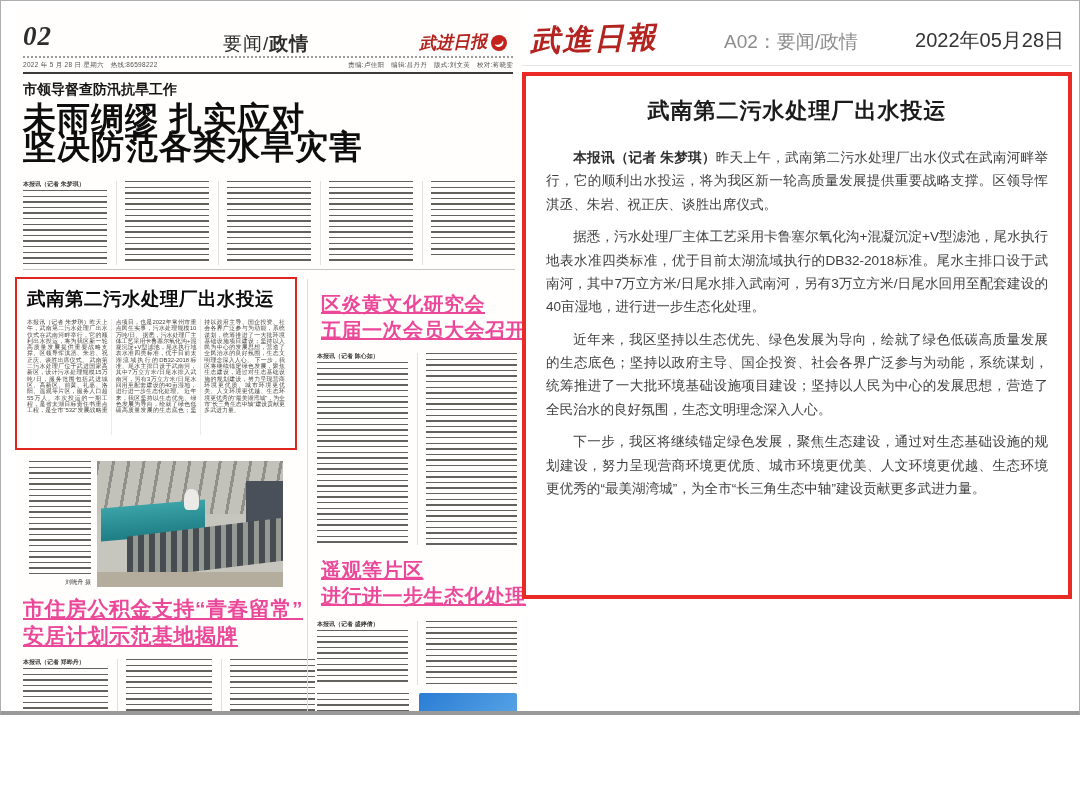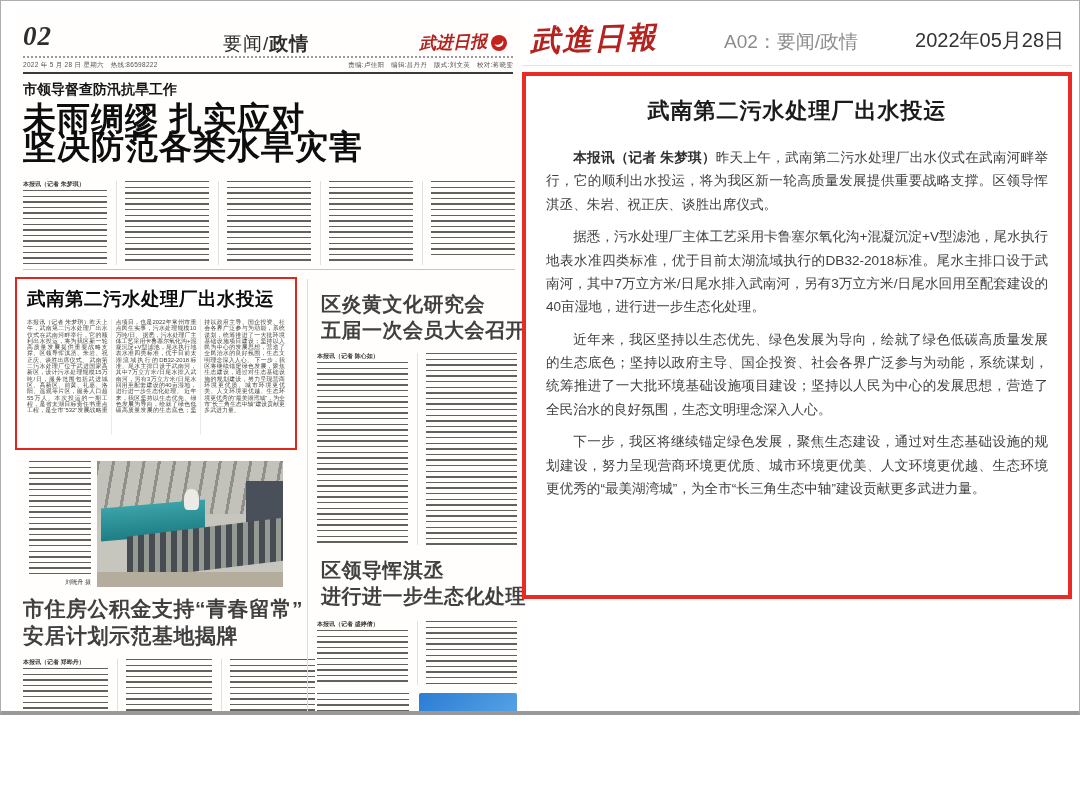--- a/index.html
+++ b/index.html
@@ -51,21 +51,21 @@
   .ph-ceiling { position:absolute; left:0; top:0; right:0; height:42%;
                 background:repeating-linear-gradient(100deg,#8f9089 0 3px,#c2c2bb 3px 15px); }
   .ph-teal { position:absolute; left:2%; top:34%; width:56%; height:26%;
              background:linear-gradient(#3ba3a8,#1e7d85); transform:skewY(-5deg); }
   .ph-rollers { position:absolute; left:16%; top:52%; width:86%; height:34%;
                 background:repeating-linear-gradient(90deg,#474c52 0 6px,#949992 6px 11px); transform:skewY(-7deg); }
   .ph-dark { position:absolute; right:0; top:16%; width:20%; height:46%; background:#4a505a; }
   .ph-worker { position:absolute; left:47%; top:22%; width:8%; height:17%; background:#eceae6; border-radius:45% 45% 25% 25%; }
   .ph-base { position:absolute; left:0; bottom:0; width:100%; height:12%; background:#b4ad9e; }
 
-  .headline-mid { position:absolute; font-size:20px; font-weight:900; color:#404040; letter-spacing:.5px; white-space:nowrap; }
+  .headline-mid { position:absolute; font-size:20px; font-weight:900; color:#ec4899; letter-spacing:.5px; white-space:nowrap;text-decoration:underline; }
 
   
   .ad { position:absolute; left:404px; top:684px; width:98px; height:80px;
         background:linear-gradient(135deg,#2b7dd4,#6ab4ec); overflow:hidden; border-radius:2px; }
   .ad-shield { position:absolute; left:6px; top:24px; width:26px; height:26px; border-radius:50%;
                border:3px solid #fff; background:radial-gradient(circle at 40% 40%, #fff 0 4px, transparent 4px), transparent; }
   .ad-text { position:absolute; left:36px; top:18px; font-size:10.5px; font-weight:900; color:#fff;
              line-height:16px; white-space:nowrap; text-shadow:0 1px 1px rgba(0,40,90,.5); }
   .ad-text .redchar { color:#ff4a3a; font-size:12px; text-shadow:0 0 2px #fff; }
   .ad-sky { position:absolute; left:0; bottom:0; width:100%; height:16px;
@@ -182,21 +182,21 @@
             <span class="tiny-byline">本报讯（记者 陈心如）</span>
             <div class="sim"></div>
           </div>
         <div class="colrule" style="padding-left:8px;">
             <div class="sim"></div>
           </div>
       </div>
     </div>
 
     <div>
-      <div class="headline-mid" style="left:306px; top:548px;">区领导恽淇丞</div>
+      <div class="headline-mid" style="left:306px; top:548px;">遥观等片区</div>
       <div class="headline-mid" style="left:306px; top:574px;">进行进一步生态化处理</div>
       <div class="simcols" style="left:302px; top:612px; width:200px; height:64px;">
         <div>
             <span class="tiny-byline">本报讯（记者 盛婷倩）</span>
             <div class="sim"></div>
           </div>
         <div class="colrule" style="padding-left:8px;">
             <div class="sim"></div>
           </div>
       </div>

